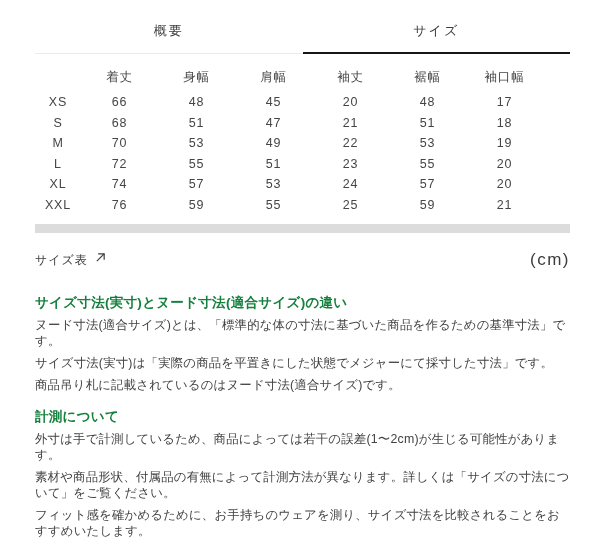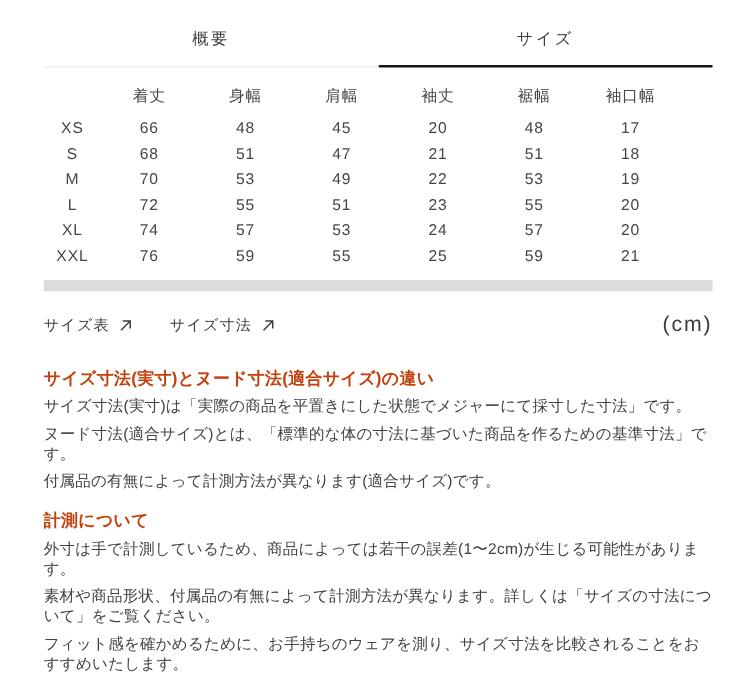--- a/index.html
+++ b/index.html
@@ -68,21 +68,20 @@
   .links-row {
     margin-top: 17px;
     width: 535px;
     display: flex;
     align-items: center;
     font-size: 12px;
     color: #3c3c3c;
   }
   .ext-link {
     display: inline-flex;
-    align-items: center;
     gap: 7px;
     margin-right: 30px;
     letter-spacing: 1px;
     color: #3c3c3c;
     text-decoration: none;
     cursor: pointer;
   }
   .ext-link svg { display: block; }
   .unit-label {
     margin-left: auto;
@@ -92,21 +91,21 @@
   }
 
   
   .info-sections { margin-top: 25px; width: 537px; }
   .info-section + .info-section { margin-top: 15px; }
   .info-section h3 {
     margin: 0 0 7px 0;
     font-size: 13.5px;
     line-height: 16px;
     font-weight: bold;
-    color: #c2410c;
+    color: #15803d;
     letter-spacing: 0.3px;
   }
   .info-section p {
     margin: 0 0 6.5px 0;
     font-size: 12.4px;
     line-height: 15.8px;
     color: #424242;
     letter-spacing: 0.2px;
   }
 </style>
@@ -198,38 +197,29 @@
   <div class="links-row">
     <a class="ext-link">
       <span>サイズ表</span>
       <span>
         <svg width="11" height="11" viewBox="0 0 12 12" fill="none" stroke="#3c3c3c" stroke-width="1.3">
           <line x1="2" y1="10" x2="10" y2="2"></line>
           <polyline points="3.5,2 10,2 10,8.5" fill="none"></polyline>
         </svg>
       </span>
     </a>
-    <a class="ext-link">
-      <span>サイズ寸法</span>
-      <span>
-        <svg width="11" height="11" viewBox="0 0 12 12" fill="none" stroke="#3c3c3c" stroke-width="1.3">
-          <line x1="2" y1="10" x2="10" y2="2"></line>
-          <polyline points="3.5,2 10,2 10,8.5" fill="none"></polyline>
-        </svg>
-      </span>
-    </a>
     <span class="unit-label">(cm)</span>
   </div>
 
   <div class="info-sections">
       <section class="info-section">
         <h3>サイズ寸法(実寸)とヌード寸法(適合サイズ)の違い</h3>
+        <p>ヌード寸法(適合サイズ)とは、「標準的な体の寸法に基づいた商品を作るための基準寸法」です。</p>
         <p>サイズ寸法(実寸)は「実際の商品を平置きにした状態でメジャーにて採寸した寸法」です。</p>
-        <p>ヌード寸法(適合サイズ)とは、「標準的な体の寸法に基づいた商品を作るための基準寸法」です。</p>
-        <p>付属品の有無によって計測方法が異なります(適合サイズ)です。</p>
+        <p>商品吊り札に記載されているのはヌード寸法(適合サイズ)です。</p>
       </section>
       <section class="info-section">
         <h3>計測について</h3>
         <p>外寸は手で計測しているため、商品によっては若干の誤差(1〜2cm)が生じる可能性があります。</p>
         <p>素材や商品形状、付属品の有無によって計測方法が異なります。詳しくは「サイズの寸法について」をご覧ください。</p>
         <p>フィット感を確かめるために、お手持ちのウェアを測り、サイズ寸法を比較されることをおすすめいたします。</p>
       </section>
     </div>
 
 </div>

